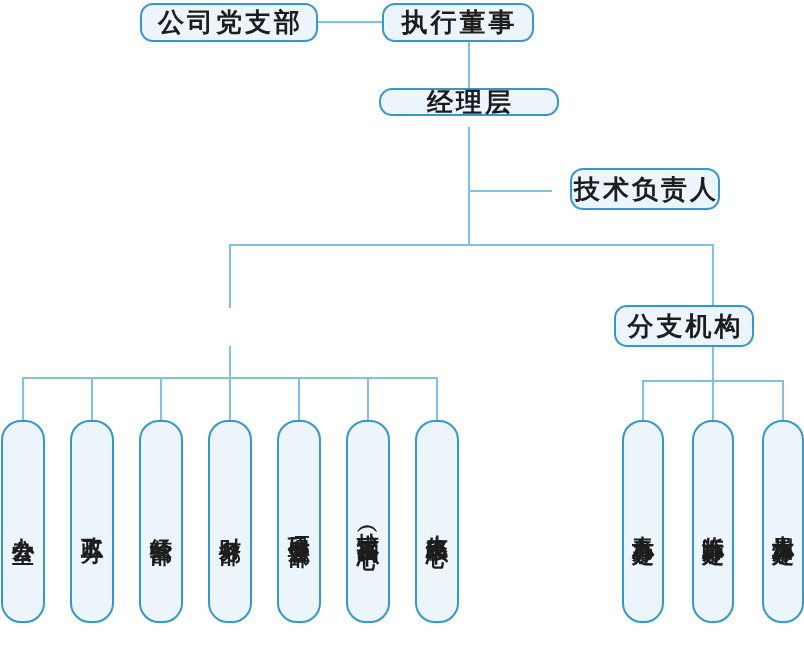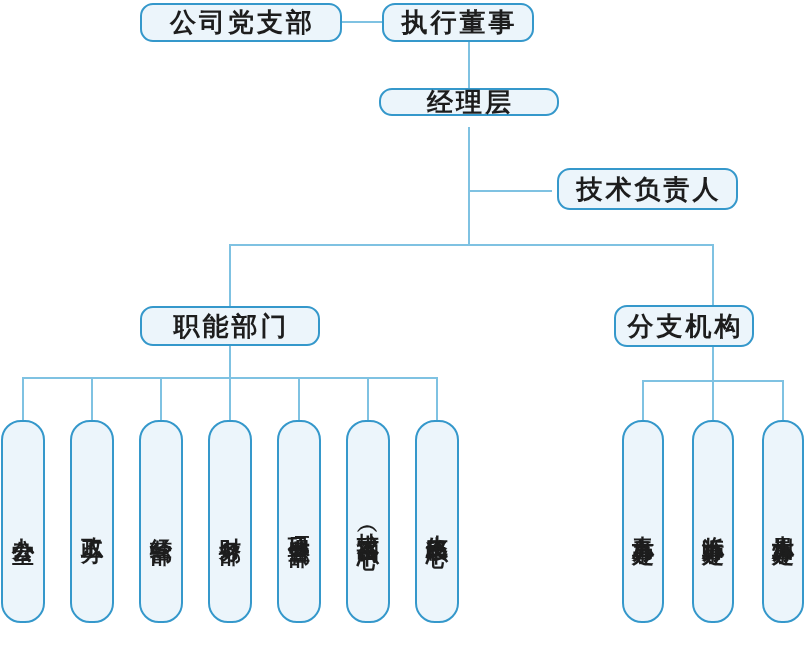--- a/index.html
+++ b/index.html
@@ -59,25 +59,24 @@
   <div class="line" style="left:367px;top:377px;width:2px;height:43px"></div>
   <div class="line" style="left:436px;top:377px;width:2px;height:43px"></div>
 
   <div class="line" style="left:712px;top:244px;width:2px;height:62px"></div>
   <div class="line" style="left:712px;top:346px;width:2px;height:36px"></div>
   <div class="line" style="left:642px;top:380px;width:142px;height:2px"></div>
   <div class="line" style="left:642px;top:380px;width:2px;height:40px"></div>
   <div class="line" style="left:712px;top:380px;width:2px;height:40px"></div>
   <div class="line" style="left:782px;top:380px;width:2px;height:40px"></div>
 
-  <div class="node h" style="left:140px;top:3px;width:202px;height:39px">公司党支部</div>
+  <div class="node h" style="left:140px;top:3px;width:178px;height:39px">公司党支部</div>
   <div class="node h" style="left:382px;top:3px;width:152px;height:39px">执行董事</div>
   <div class="node h" style="left:379px;top:88px;width:180px;height:28px">经理层</div>
-  <div class="node h" style="left:557px;top:168px;width:181px;height:42px">技术负责人</div>
-  <div class="node h" style="left:140px;top:306px;width:180px;height:40px">职能部门</div>
+  <div class="node h" style="left:570px;top:168px;width:150px;height:42px">技术负责人</div>
   <div class="node h" style="left:614px;top:305px;width:140px;height:42px">分支机构</div>
 
   <div class="node v" style="left:1px;top:420px;width:44px;height:203px">办公室</div>
   <div class="node v" style="left:70px;top:420px;width:44px;height:203px">政工办</div>
   <div class="node v" style="left:139px;top:420px;width:44px;height:203px">经营部</div>
   <div class="node v" style="left:208px;top:420px;width:44px;height:203px">财务部</div>
   <div class="node v" style="left:277px;top:420px;width:44px;height:203px">项目监管部</div>
   <div class="node v" style="left:346px;top:420px;width:44px;height:203px">技术（咨询）中心</div>
   <div class="node v" style="left:415px;top:420px;width:44px;height:203px">生态移民中心</div>
 

